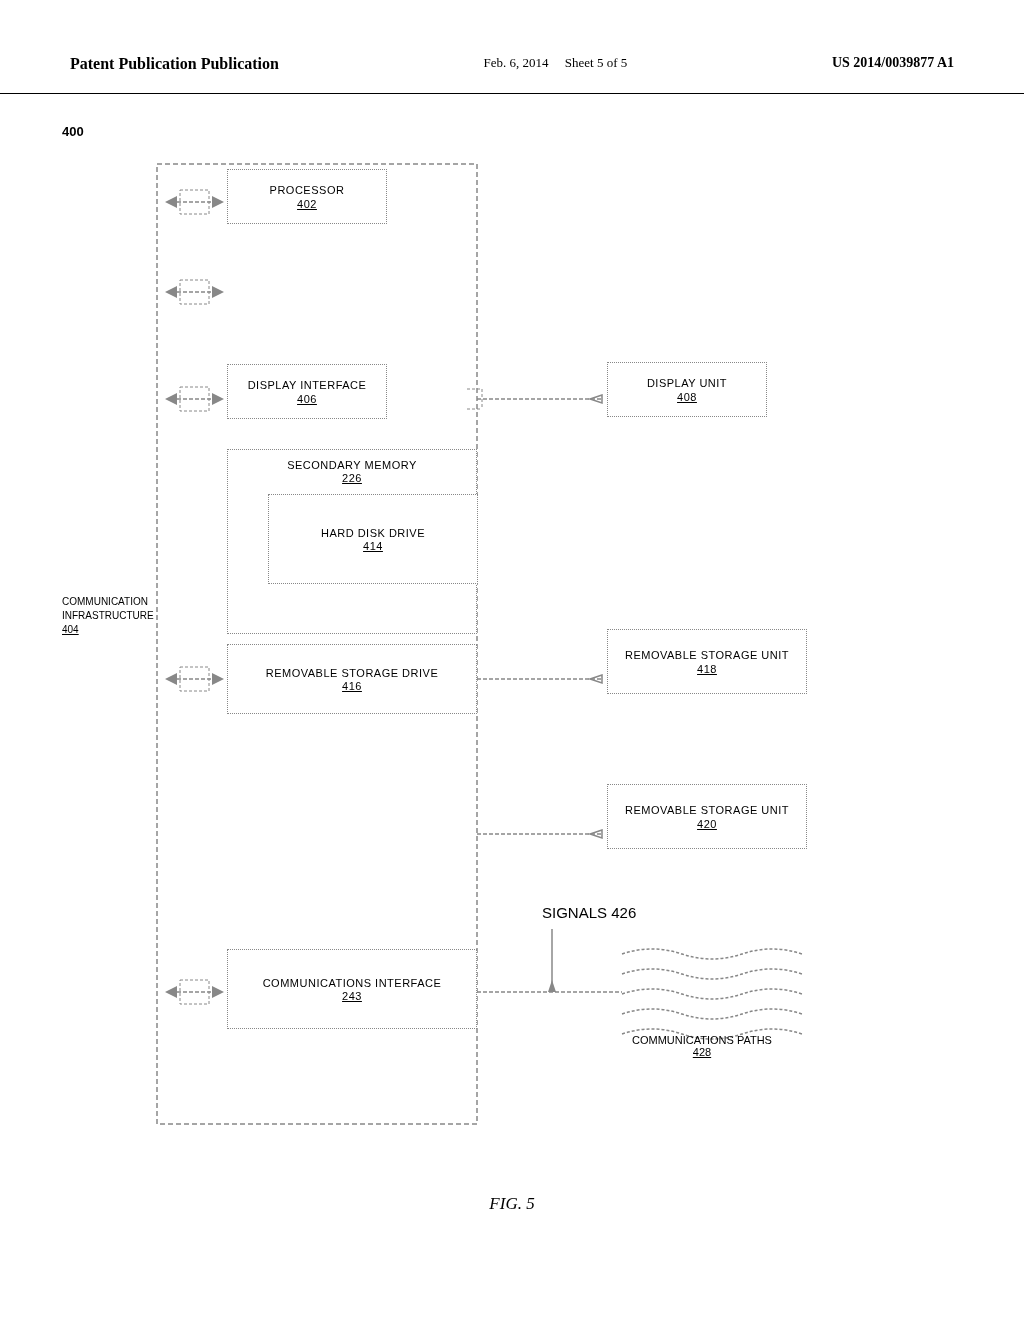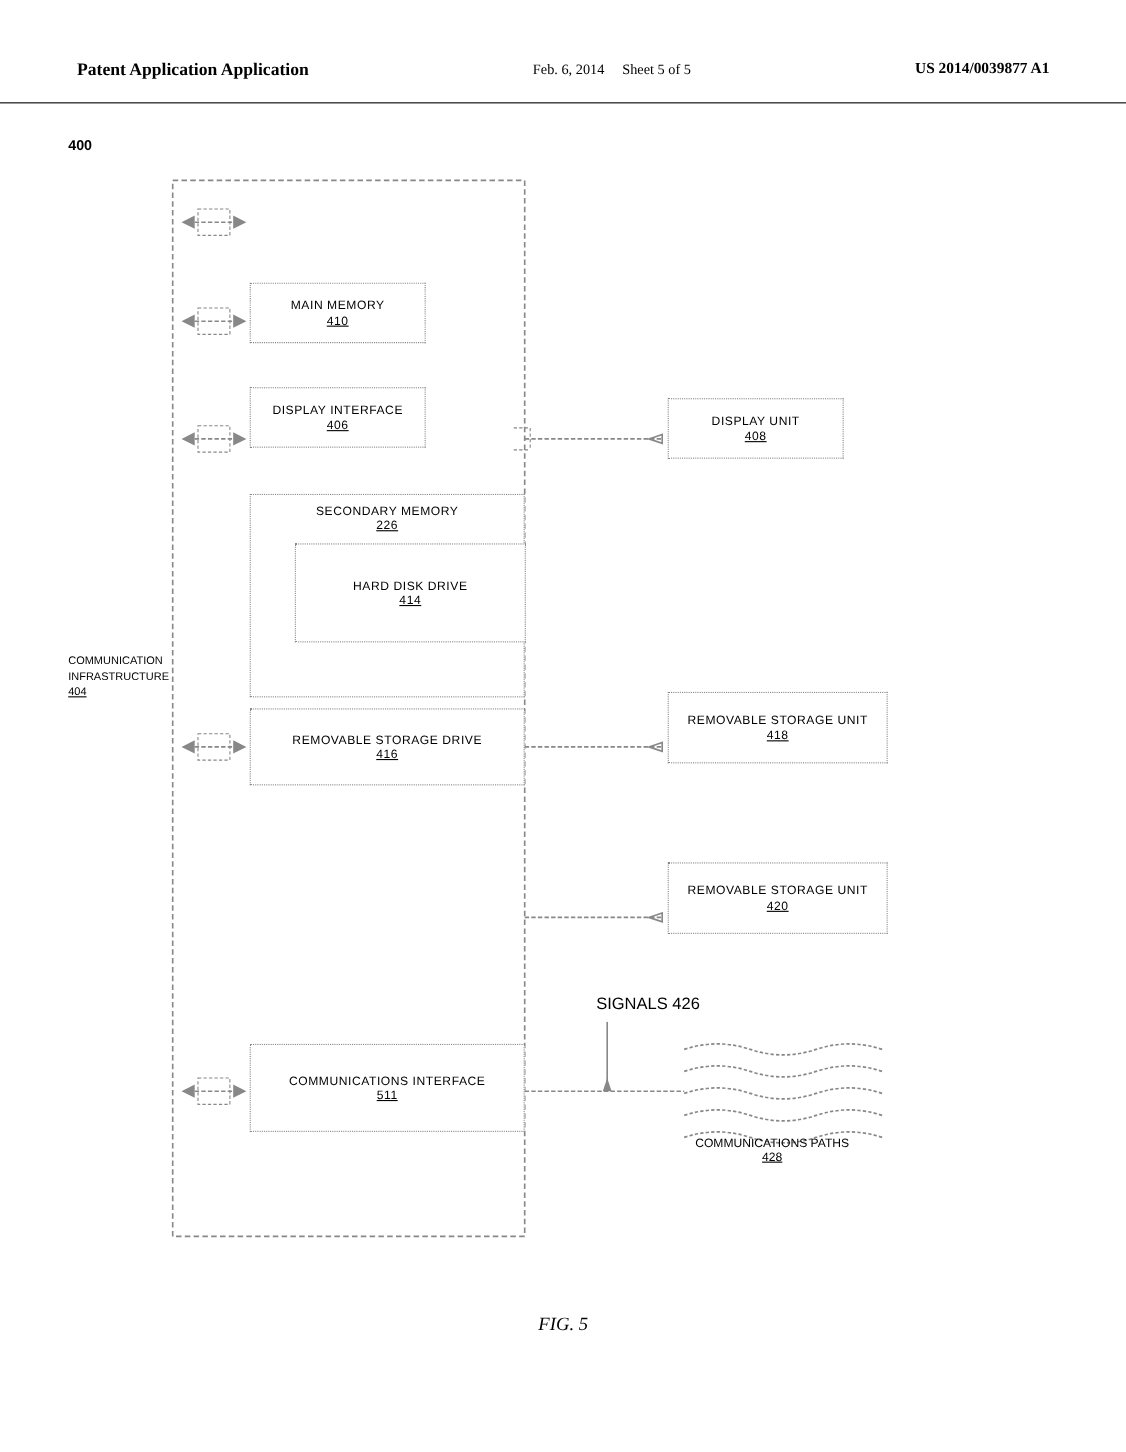--- a/index.html
+++ b/index.html
@@ -100,21 +100,21 @@
       height: 100%;
       pointer-events: none;
     }
   </style>
 </head>
 <body>
 
 <div class="page">
 
   <div class="header">
-    <div class="header-left">Patent Application Application</div>
+    <div class="header-left">Patent Publication Publication</div>
     <div class="header-center">
       <span>Feb. 6, 2014</span>&nbsp;&nbsp;&nbsp;&nbsp;
       <span>Sheet 5 of 5</span>
     </div>
     <div class="header-right">US 2014/0039877 A1</div>
   </div>
 
   <div class="diagram-area">
 
     <div class="diag-num" style="top:0; left:0;">400</div>
@@ -188,27 +188,27 @@
       <path d="M 560,880 Q 590,870 620,880 Q 650,890 680,880 Q 710,870 740,880" fill="none" stroke="#888" stroke-width="1.5" stroke-dasharray="3,2"></path>
       <path d="M 560,900 Q 590,890 620,900 Q 650,910 680,900 Q 710,890 740,900" fill="none" stroke="#888" stroke-width="1.5" stroke-dasharray="3,2"></path>
     </svg>
 
     <div class="outer-label" style="top:471px; left:0px; width:90px;">
       <div style="white-space:pre-line; font-size:10px; font-family:Arial,sans-serif;">COMMUNICATION
 INFRASTRUCTURE</div>
       <div style="text-decoration:underline; font-size:10px; font-family:Arial,sans-serif;">404</div>
     </div>
 
-
-    <div class="dbox" style="left:165px; top:133px; width:160px; height:55px;">
-      <div class="box-label">MAIN MEMORY</div>
-      <div class="box-num">410</div>
-    </div>
-
-    <div class="dbox" style="left:165px; top:228px; width:160px; height:55px;">
+    <div class="dbox" style="left:165px; top:45px; width:160px; height:55px;">
+      <div class="box-label">PROCESSOR</div>
+      <div class="box-num">402</div>
+    </div>
+
+
+    <div class="dbox" style="left:165px; top:240px; width:160px; height:55px;">
       <div class="box-label">DISPLAY INTERFACE</div>
       <div class="box-num">406</div>
     </div>
 
     <div class="dbox" style="left:545px; top:238px; width:160px; height:55px;">
       <div class="box-label">DISPLAY UNIT</div>
       <div class="box-num">408</div>
     </div>
 
     <div class="dbox" style="left:165px; top:325px; width:250px; height:185px; align-items:flex-end; justify-content:flex-start; padding:8px;">
@@ -236,21 +236,21 @@
 
     <div class="dbox" style="left:545px; top:660px; width:200px; height:65px;">
       <div class="box-label">REMOVABLE STORAGE UNIT</div>
       <div class="box-num">420</div>
     </div>
 
     <div style="position:absolute; left:480px; top:780px; font-size:15px; font-family:Arial,sans-serif;">SIGNALS 426</div>
 
     <div class="dbox" style="left:165px; top:825px; width:250px; height:80px;">
       <div class="box-label">COMMUNICATIONS INTERFACE</div>
-      <div class="box-num">511</div>
+      <div class="box-num">243</div>
     </div>
 
     <div style="position:absolute; left:570px; top:910px; font-size:11px; font-family:Arial,sans-serif; text-align:center;">
       <div>COMMUNICATIONS PATHS</div>
       <div style="text-decoration:underline;">428</div>
     </div>
 
     <div class="fig-label">FIG. 5</div>
 
   </div>

